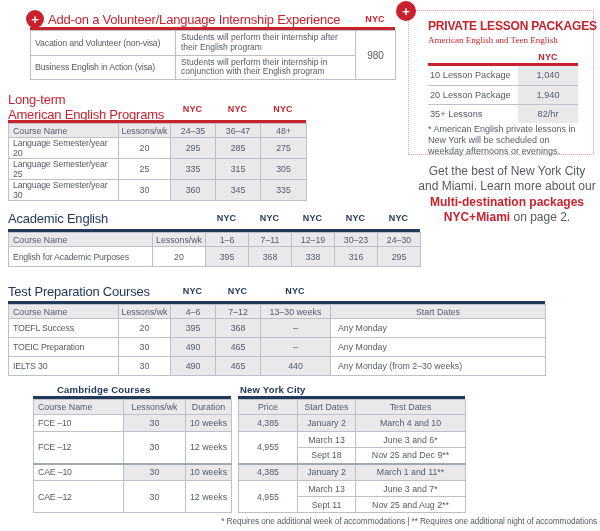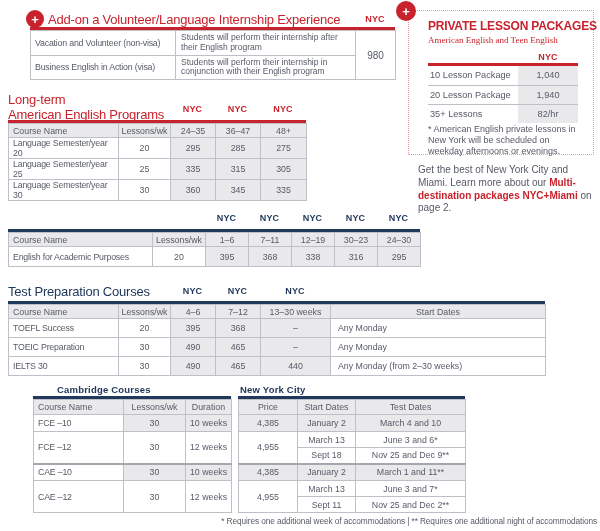--- a/index.html
+++ b/index.html
@@ -46,21 +46,21 @@
 
   .priv-box{border:1.5px dotted var(--dash);}
   .priv-title{color:var(--red);font-size:12px;font-weight:bold;white-space:nowrap;letter-spacing:-0.2px;}
   .priv-sub{color:var(--red);font-size:9px;font-family:Liberation Serif, serif;}
   table.t-priv{border-collapse:collapse;table-layout:fixed;font-size:9.2px;color:var(--ink);}
   .t-priv tr{height:19px;}
   .t-priv td{padding:0 2px;vertical-align:middle;}
   .t-priv tr + tr td{border-top:1px solid var(--line);}
   .t-priv td.pr{background:var(--shade);text-align:center;}
   .note{font-size:9px;line-height:1.2;}
-  .promo{font-size:10px;line-height:1.28;}
+  .promo{font-size:12px;line-height:1.28;text-align:center;}
   .promo .hot{color:var(--red);font-weight:bold;}
   .footnote{font-size:8.3px;text-align:right;letter-spacing:-0.1px;}
 </style>
 </head>
 <body>
 
 <div class="abs" style="left:0;top:0;width:600px;height:531px;">
 
   <div class="abs badge" style="left:26px;top:10px;">
       <span>+</span>
@@ -162,20 +162,21 @@
     <tr>
       <td class="nm">Language Semester/year 30</td>
       <td class="c">30</td>
       <td class="c shade">360</td>
       <td class="c shade">345</td>
       <td class="c shade">335</td>
     </tr>
   </tbody>
     </table>
 
+  <div class="abs title-navy" style="left:8px;top:211px;">Academic English</div>
   <div class="abs nyc-row" style="left:205px;top:213px;">
     <span class="nyc nyc-navy" style="width:43px">NYC</span>
     <span class="nyc nyc-navy" style="width:43px">NYC</span>
     <span class="nyc nyc-navy" style="width:43px">NYC</span>
     <span class="nyc nyc-navy" style="width:43px">NYC</span>
     <span class="nyc nyc-navy" style="width:43px">NYC</span>
   </div>
   <div class="abs rule bg-navy" style="left:8px;top:229px;width:412px;"></div>
   <table class="abs tbl t-ac" style="left:8px;top:232px;width:412px;">
     <colgroup>
@@ -320,20 +321,20 @@
       <td class="cname nm" rowspan="2">CAE –12</td>
       <td class="c" rowspan="2">30</td>
       <td class="c" rowspan="2">12 weeks</td>
       <td class="gap" rowspan="2"></td>
       <td class="c" rowspan="2">4,955</td>
       <td class="c">March 13</td>
       <td class="c">June 3 and 7*</td>
     </tr>
     <tr>
       <td class="c">Sept 11</td>
-      <td class="c">Nov 25 and Dec 2**</td>
+      <td class="c">Nov 25 and Aug 2**</td>
     </tr>
   </tbody>
     </table>
 
   <div class="abs footnote" style="left:150px;top:516px;width:447px;">* Requires one additional week of accommodations | ** Requires one additional night of accommodations</div>
 
 </div>
 
 </body></html>

